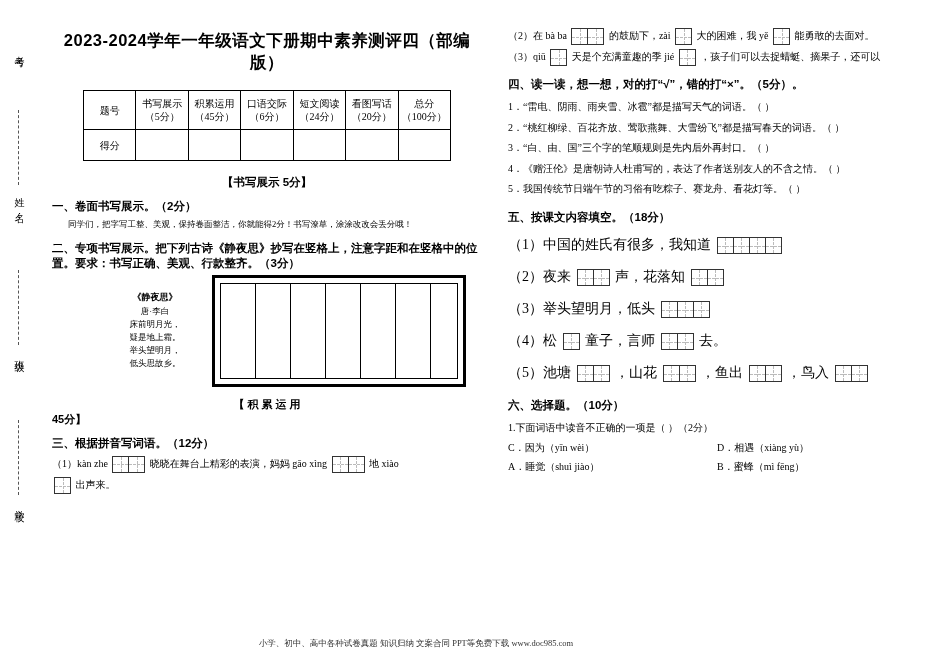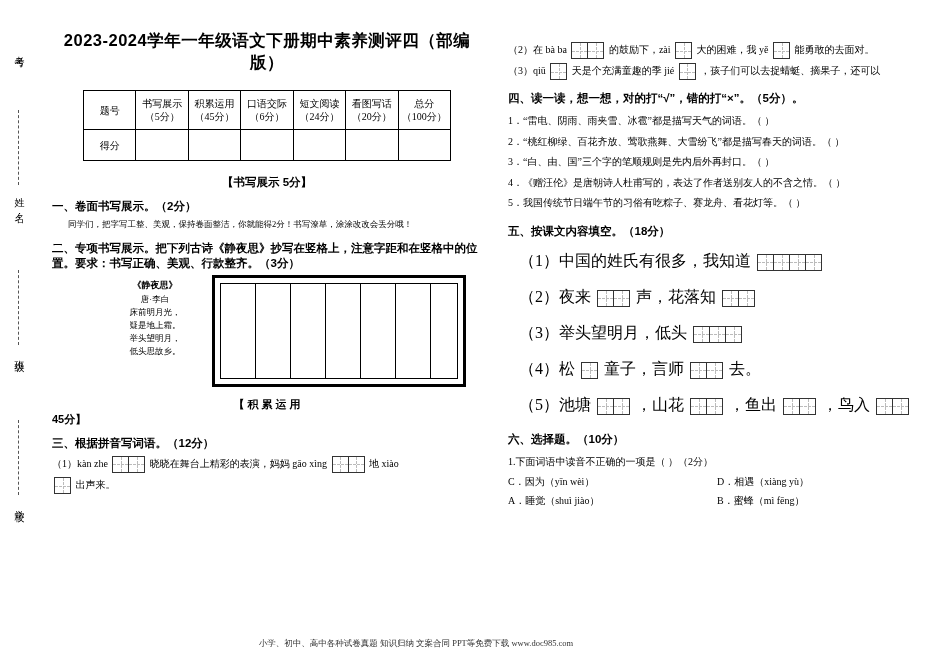--- a/index.html
+++ b/index.html
@@ -43,21 +43,21 @@
     border-left: 1px dashed #555;
   }
   
   .col-left {
     position: absolute;
     left: 52px; top: 30px;
     width: 430px;
   }
   .col-right {
     position: absolute;
-    left: 508px; top: 38px;
+    left: 508px; top: 24px;
     width: 418px;
   }
   .title {
     font-size: 16.5px;
     font-weight: bold;
     text-align: center;
     letter-spacing: 0.5px;
     margin: 0 0 16px 0;
     font-family: "Liberation Sans", sans-serif;
   }
@@ -139,21 +139,21 @@
     border-top: 1px dashed #bbb;
   }
   
   .poem-area {
     position: relative;
     height: 120px;
     margin-top: 4px;
   }
   .poem-text {
     position: absolute;
-    left: 58px; top: 4px;
+    left: 58px; top: 16px;
     width: 90px;
     font-size: 8.5px;
     line-height: 1.55;
     text-align: center;
     font-family: "Liberation Serif", serif;
   }
   .poem-text .pt-title { font-weight: bold; font-size: 9px; }
   .grid-frame {
     position: absolute;
     left: 160px; top: 0;
@@ -180,23 +180,23 @@
     font-family: "Liberation Sans", sans-serif;
     margin-top: 2px;
   }
   .left-label {
     font-weight: bold;
     font-size: 11px;
     font-family: "Liberation Sans", sans-serif;
     margin: 0 0 6px 0;
   }
   .line-row {
-    font-size: 16px;
+    font-size: 14px;
     line-height: 2.0;
-    margin: 4px 11px;
+    margin: 4px 0;
   }
   .choice-row {
     font-size: 10px;
     display: flex;
     margin: 5px 0;
   }
   .choice-row .ch {
     width: 50%;
   }
   .footer {

